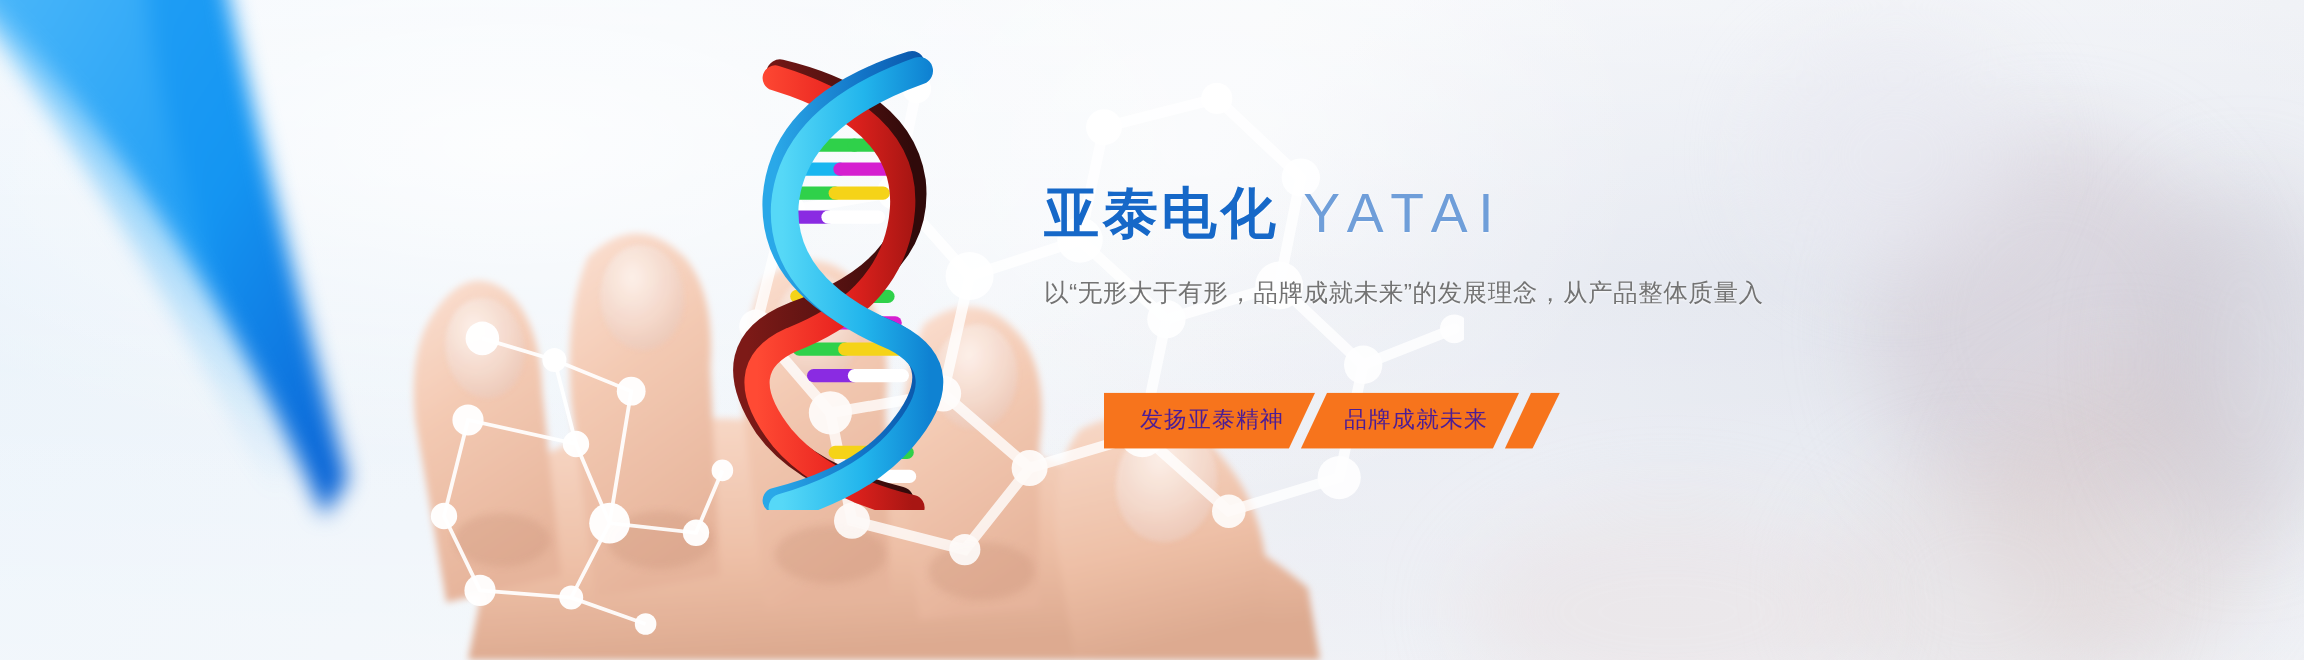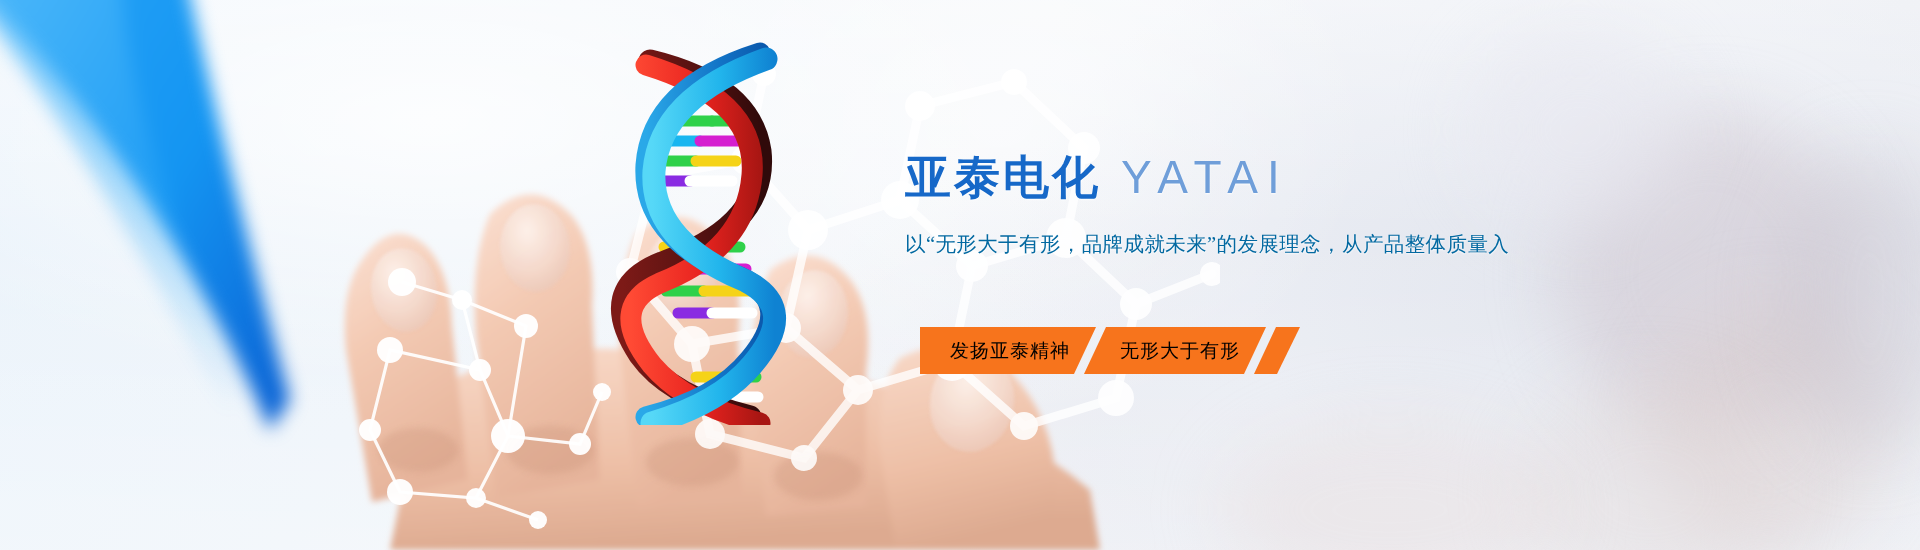--- a/index.html
+++ b/index.html
@@ -48,60 +48,59 @@
 
   
   .mol{ position:absolute; pointer-events:none; }
   .mol-left{ left:330px; top:230px; width:360px; height:300px; }
   .mol-right{ left:600px; top:60px; width:620px; height:420px; opacity:.92; }
 
   
   .dna{ position:absolute; left:600px; top:25px; width:220px; height:400px; }
 
   
-  .copy{ position:absolute; left:905px; top:148px; width:640px; }
+  .copy{ position:absolute; left:870px; top:148px; width:640px; }
 
   .title{
     font-size:46px;
     line-height:58px;
     font-weight:700;
     letter-spacing:2px;
     white-space:nowrap;
     margin:0;
     text-shadow:0 1px 2px rgba(255,255,255,.85);
   }
   .title .cn{ color:#1668c8; letter-spacing:3px; }
   .title .en{ color:#6f9ed9; font-weight:400; letter-spacing:9px; margin-left:20px; }
 
   .desc{
     margin:22px 0 0 0;
     font-size:20.5px;
     line-height:33px;
-    color:#0369a1;
+    color:#737373;
     letter-spacing:.4px;
     width:604px;
     text-align:justify;
     text-justify:inter-character;
     text-shadow:0 1px 2px rgba(255,255,255,.9);
-    font-family:Liberation Serif, serif;
   }
   .desc p{ margin:0; white-space:nowrap; }
 
   
   .tags{
     position:absolute;
     left:920px; top:327px;
     height:47px;
     display:flex;
     align-items:stretch;
   }
   .tag{
     position:relative;
     background:#f7741c;
-    color:#000000;
+    color:#4c1d95;
     font-size:19px;
     line-height:47px;
     letter-spacing:1px;
     padding:0 26px;
     white-space:nowrap;
     z-index:1;
   }
   .tag:first-child{
     padding-left:30px;
     clip-path:polygon(0 0, 100% 0, calc(100% - 22px) 100%, 0 100%);
@@ -341,17 +340,17 @@
     <h1 class="title">
       <span class="cn">亚泰电化</span><span class="en">YATAI</span>
     </h1>
     <div class="desc">
       <p>以“无形大于有形，品牌成就未来”的发展理念，从产品整体质量入</p>
     </div>
   </div>
 
   <div class="tags">
     <div class="tag">发扬亚泰精神</div>
-    <div class="tag">无形大于有形</div>
+    <div class="tag">品牌成就未来</div>
     <div class="tag-end"></div>
   </div>
 
 </div>
 
 </body></html>

